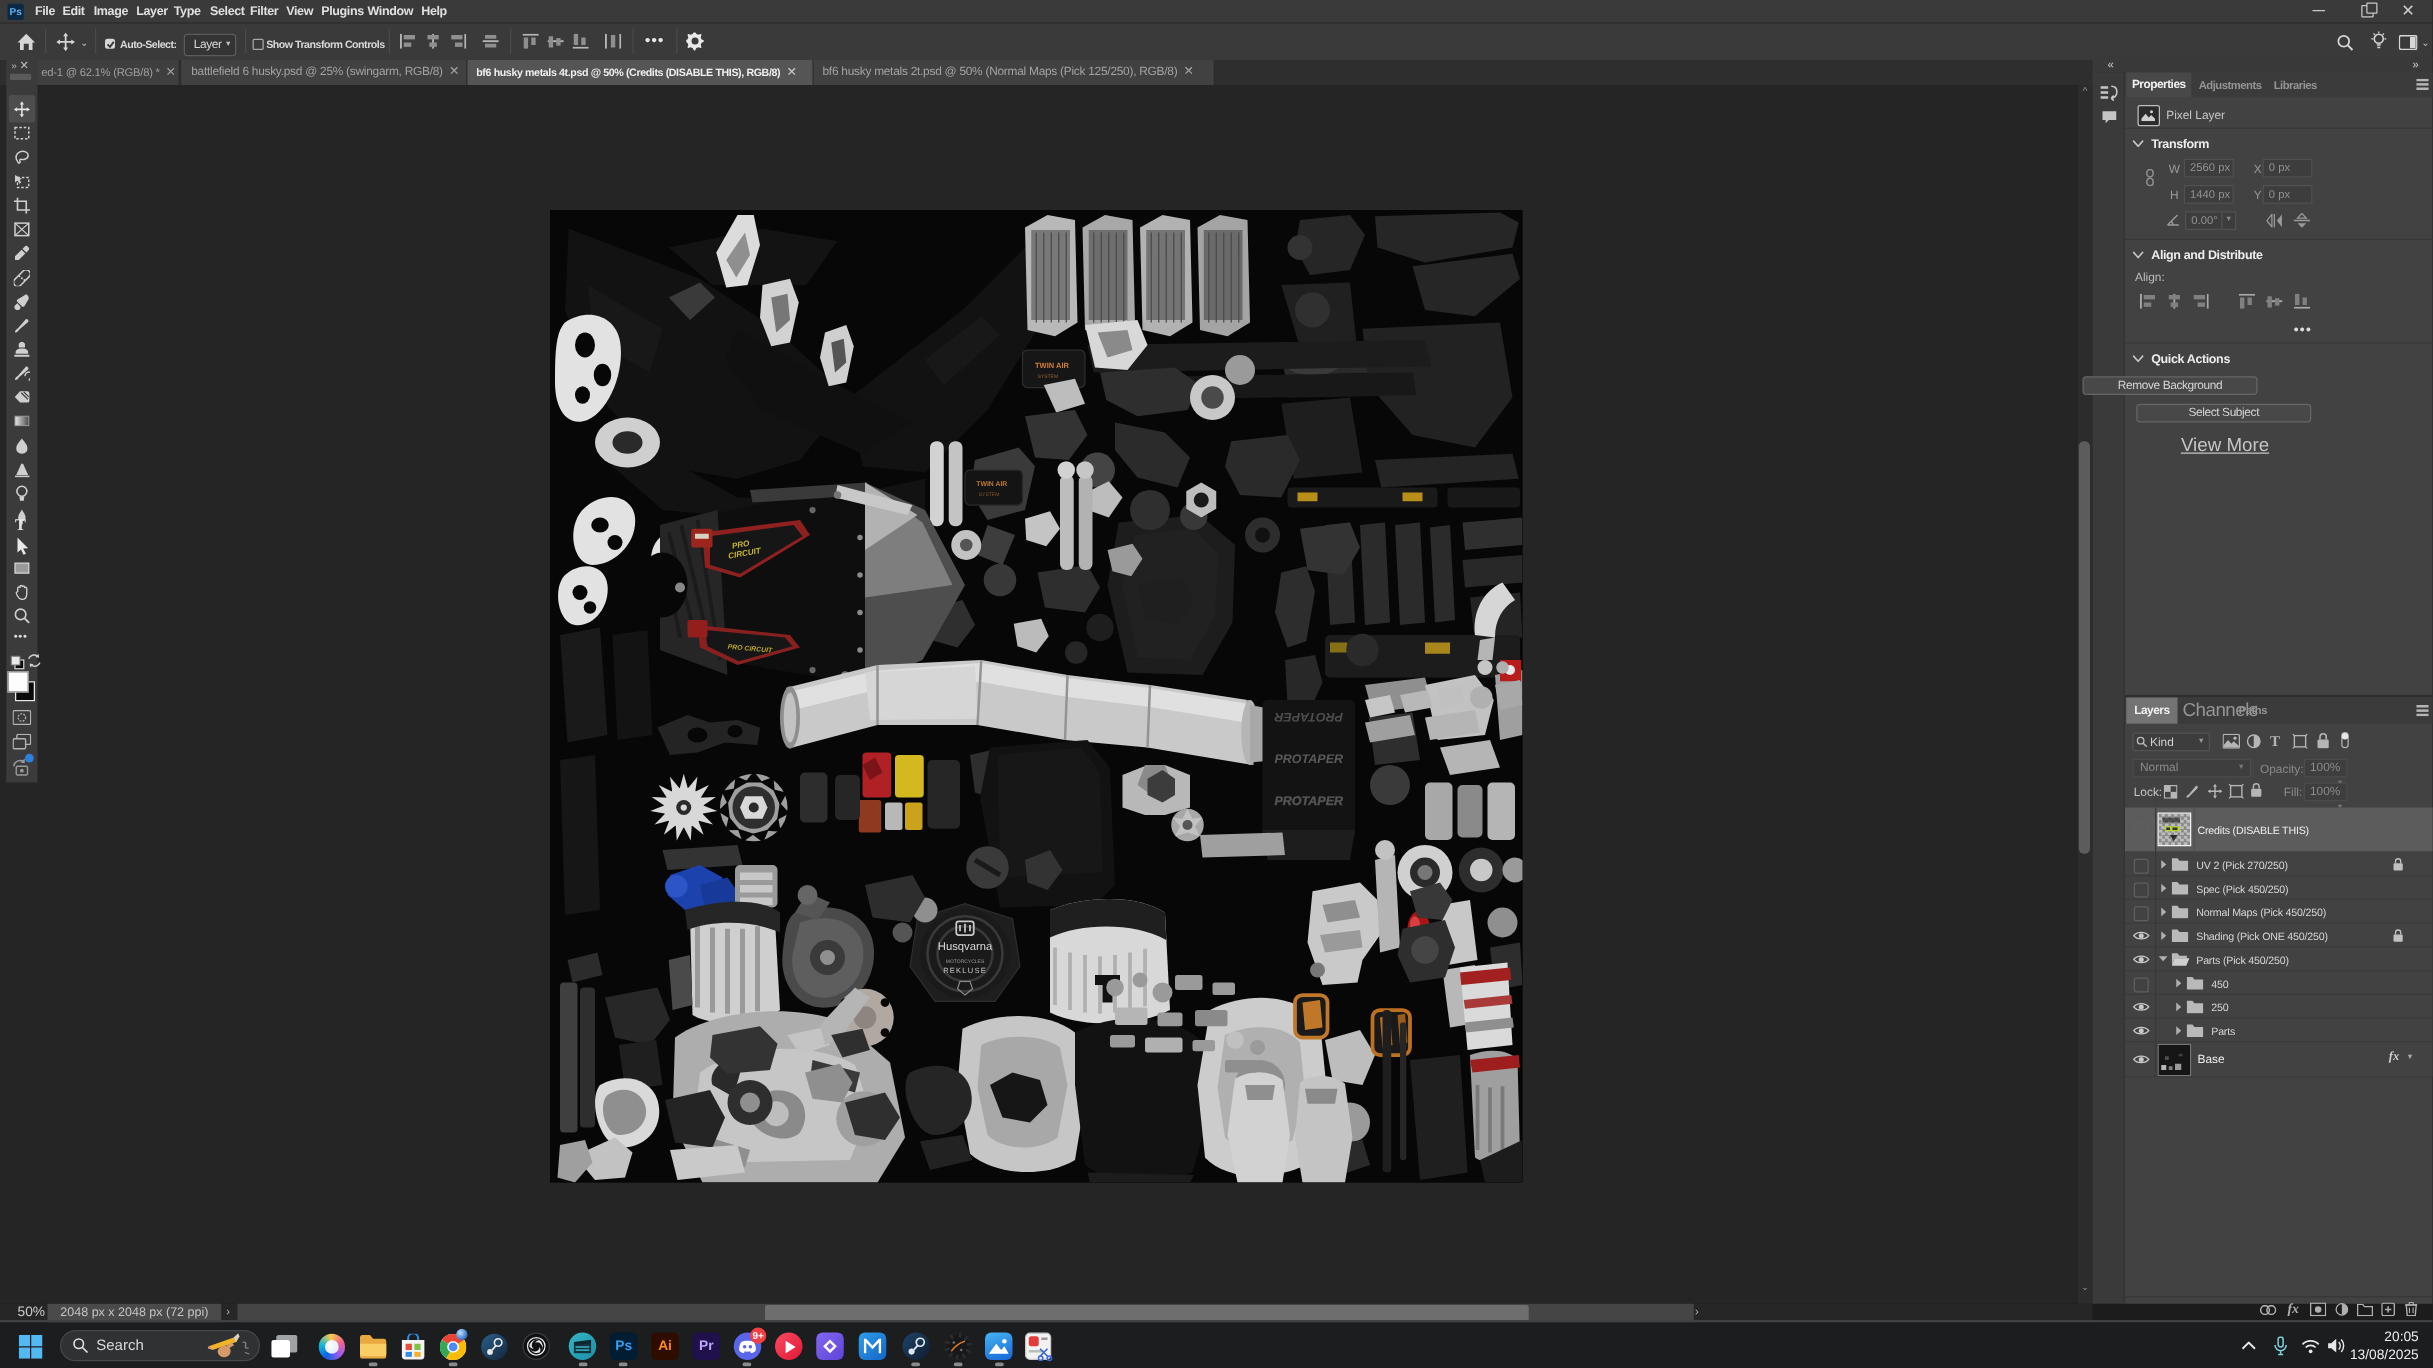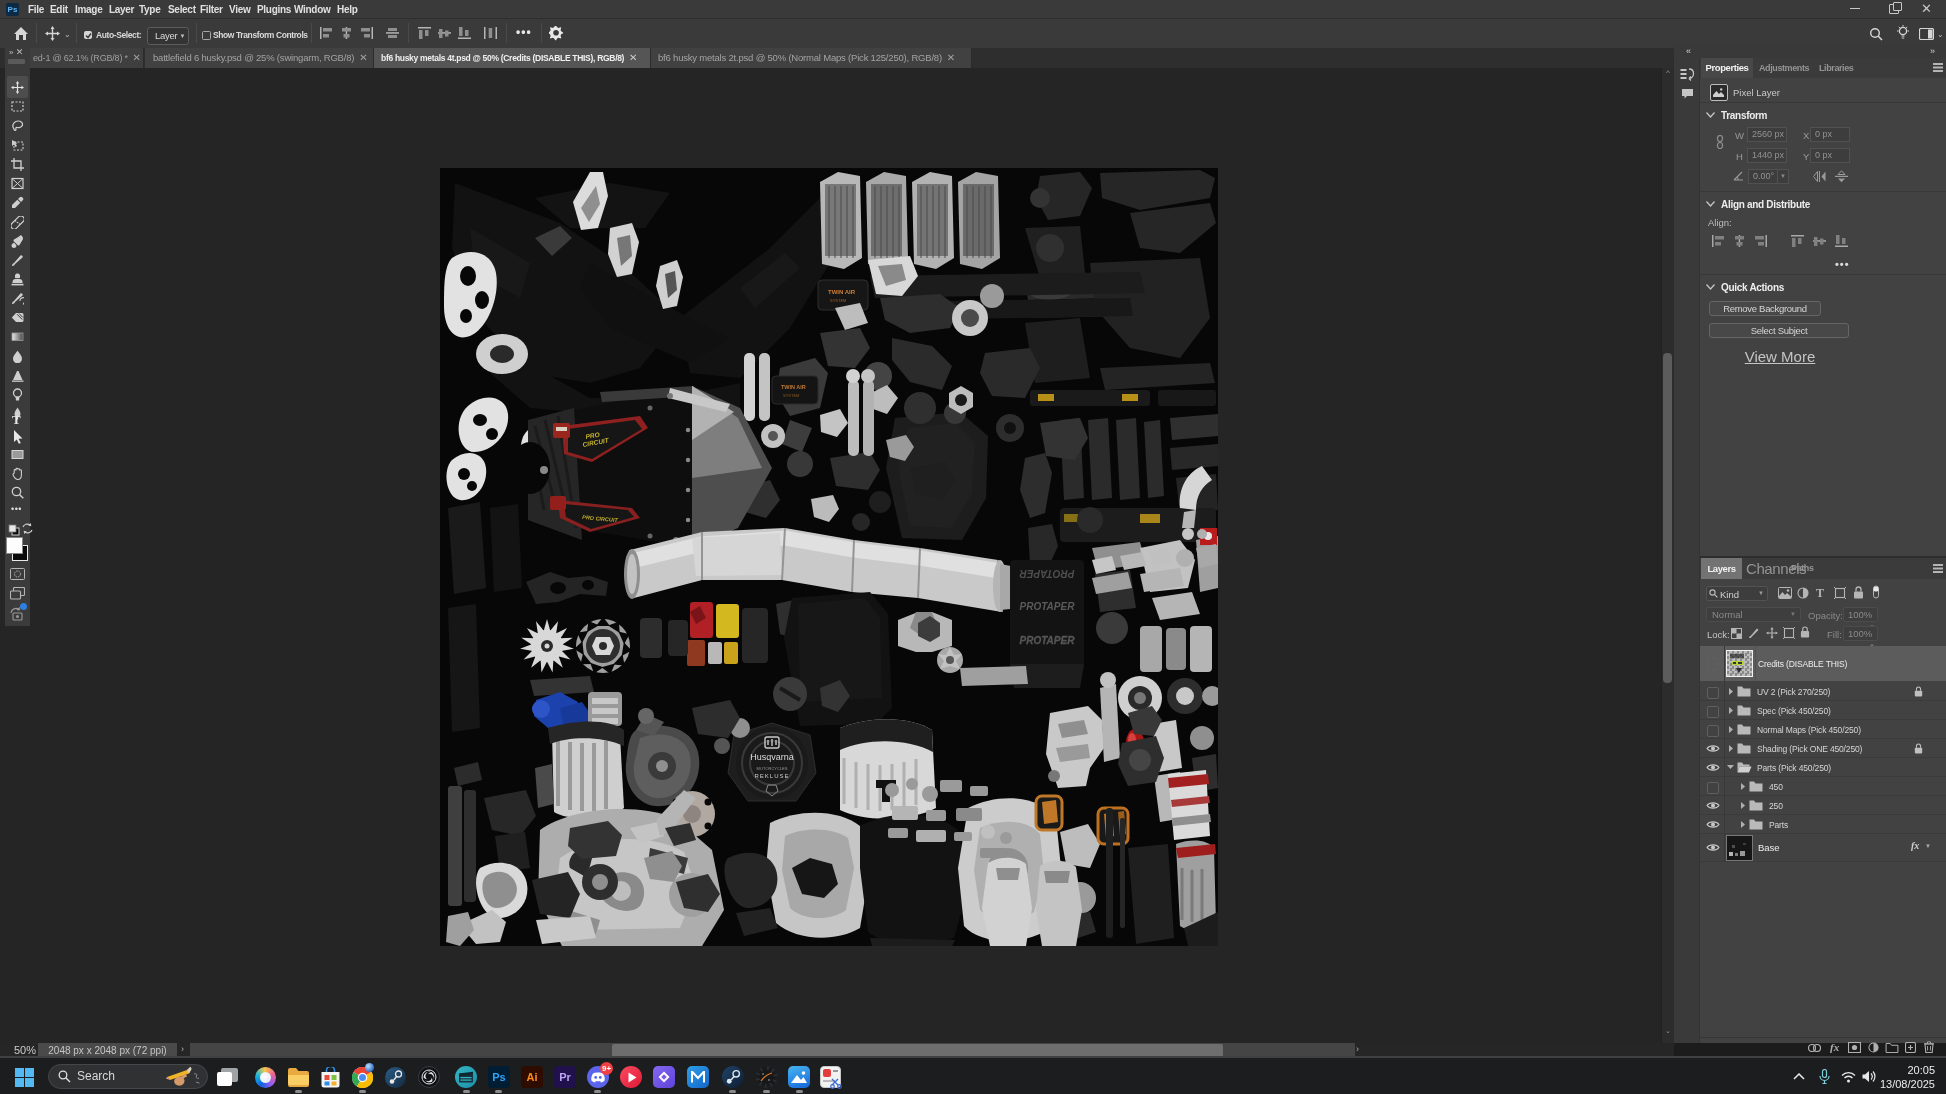--- a/index.html
+++ b/index.html
@@ -848,21 +848,21 @@
       <rect x="1" y="0" width="3.5" height="9" fill="#808080"></rect>
       <rect x="7" y="3" width="3.5" height="6" fill="#808080"></rect>
     </svg>
 <div class="ab" style="left:1835px;top:258px;color:#dcdcdc;font-size:11px;font-weight:bold;letter-spacing:1px;">•••</div>
 <div class="ab" style="left:1700px;top:274px;width:246px;height:1px;background:#383838;"></div>
 
 <svg class="ic" style="left:1706px;top:284px;" width="9" height="6" viewBox="0 0 9 6">
       <path d="M0.5 0.5 L4.5 5 L8.5 0.5" fill="none" stroke="#c5c5c5" stroke-width="1.3"></path>
     </svg>
 <div class="ab" style="left:1721px;top:282px;color:#ededed;font-size:10px;font-weight:bold;letter-spacing:-0.3px;">Quick Actions</div>
-<div class="ab" style="left:1709px;top:301px;width:112px;height:15px;background:#484848;border:1px solid #666;border-radius:3px;box-sizing:border-box;color:#d6d6d6;font-size:9.5px;line-height:13px;text-align:center;letter-spacing:-0.3px;">Remove Background</div>
+<div class="ab" style="left:1666px;top:301px;width:140px;height:15px;background:#484848;border:1px solid #666;border-radius:3px;box-sizing:border-box;color:#d6d6d6;font-size:9.5px;line-height:13px;text-align:center;letter-spacing:-0.3px;">Remove Background</div>
 <div class="ab" style="left:1709px;top:323px;width:140px;height:15px;background:#484848;border:1px solid #666;border-radius:3px;box-sizing:border-box;color:#d6d6d6;font-size:9.5px;line-height:13px;text-align:center;letter-spacing:-0.3px;">Select Subject</div>
 <div class="ab" style="left:1700px;top:348px;width:160px;text-align:center;color:#c5c5c5;text-decoration:underline;font-size:15px;">View More</div>
 </div>
 <div id="layers">
 <div class="ab" style="left:1700px;top:556px;width:246px;height:2px;background:#2e2e2e;"></div>
 
 <div class="ab" style="left:1700px;top:558px;width:246px;height:21px;background:#3b3b3b;"></div>
 <div class="ab" style="left:1701px;top:558px;width:41px;height:21px;background:#737373;color:#f2f2f2;font-size:9.5px;font-weight:bold;letter-spacing:-0.4px;line-height:21px;text-align:center;">Layers</div>
 <div class="ab" style="left:1746px;top:558px;height:21px;color:#949494;font-size:15px;font-weight:normal;letter-spacing:-0.4px;line-height:21px;">Channels</div>
 <div class="ab" style="left:1791px;top:558px;height:21px;color:#949494;font-size:9px;font-weight:bold;letter-spacing:-0.4px;line-height:21px;">Paths</div>

